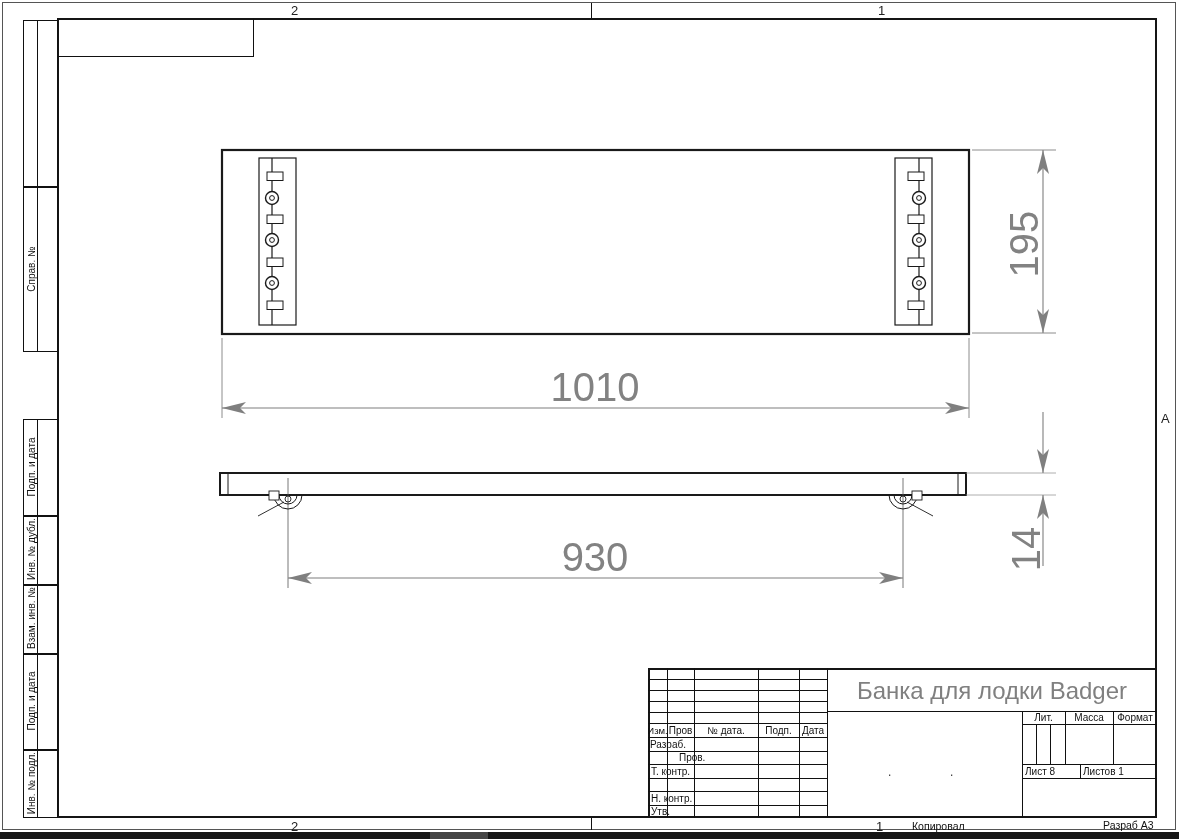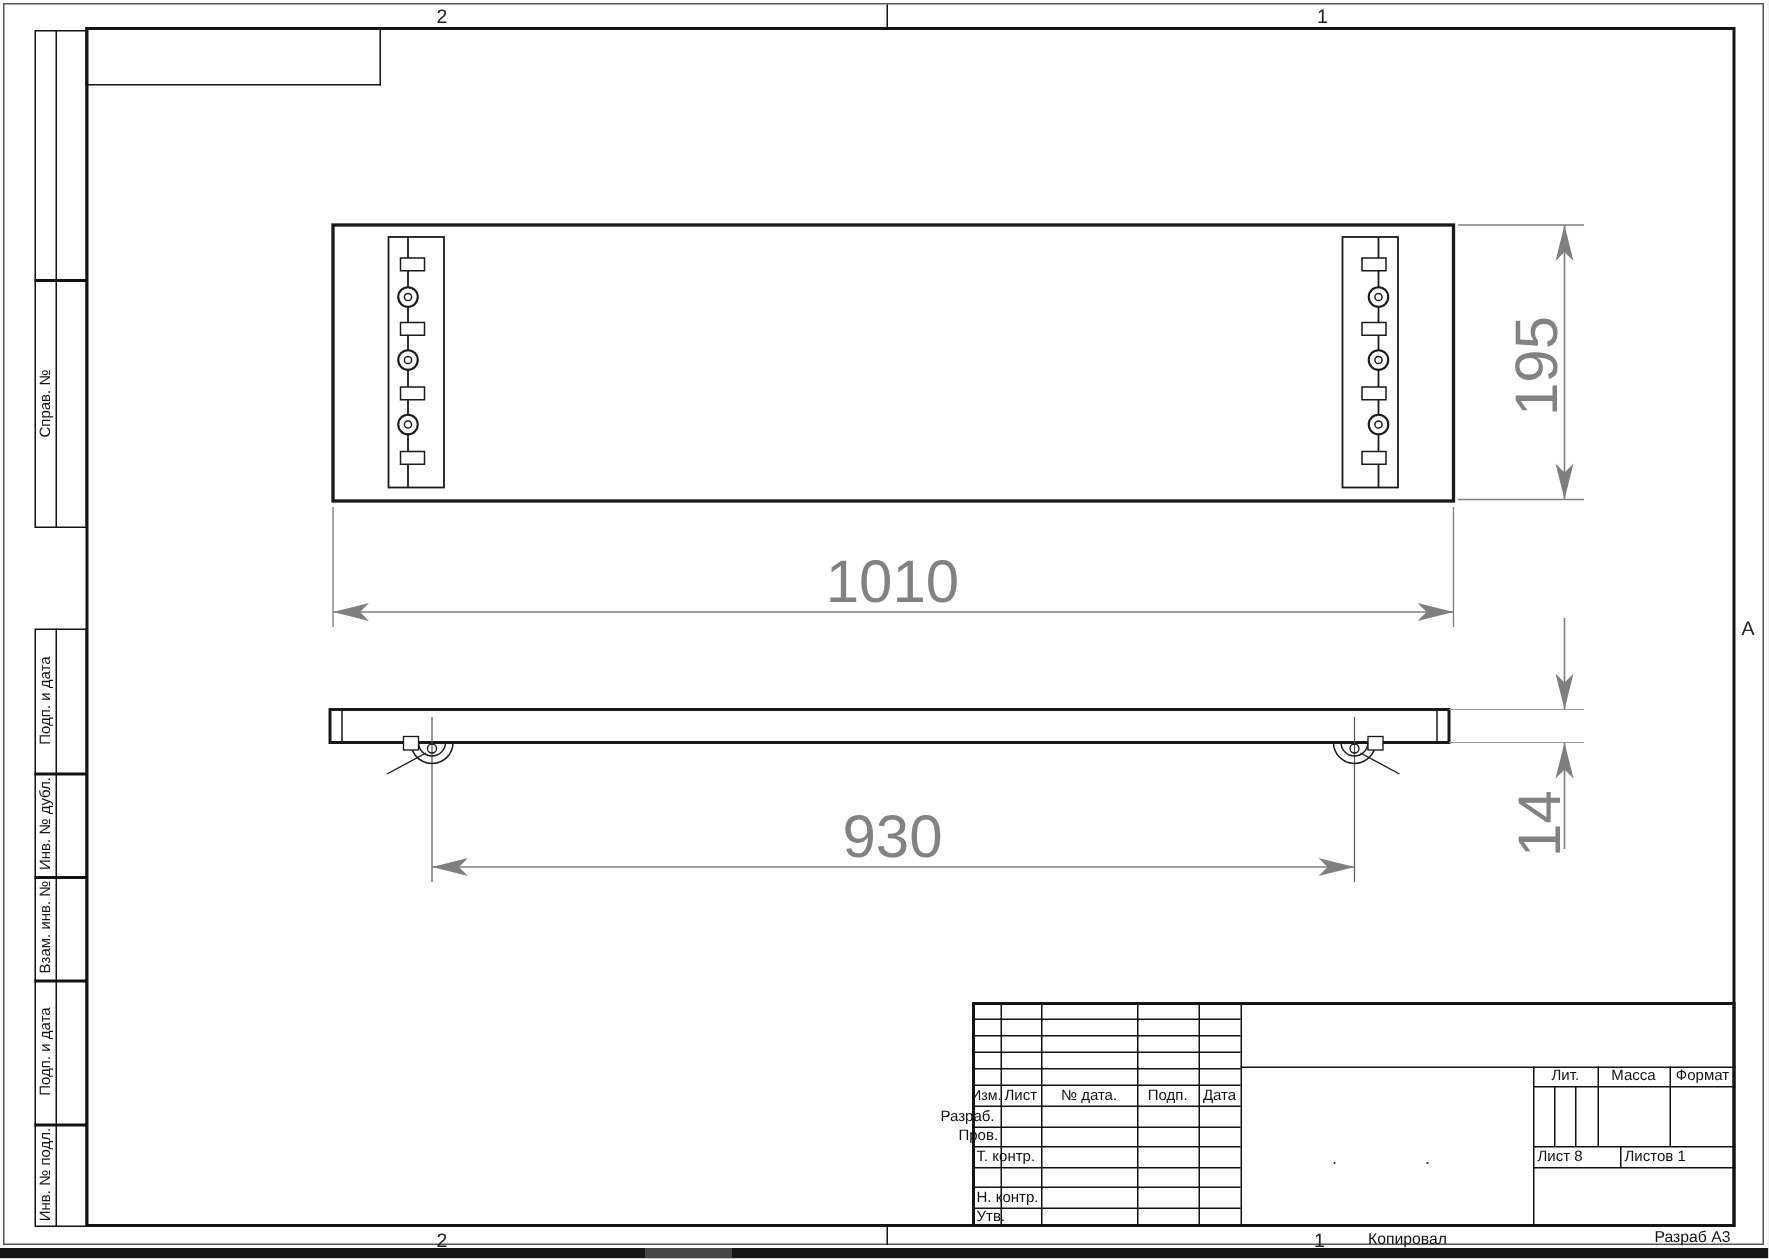--- a/index.html
+++ b/index.html
@@ -182,32 +182,33 @@
   <div class="hl" style="left:648px;top:764px;width:179px"></div>
   <div class="hl" style="left:648px;top:778px;width:179px"></div>
   <div class="hl" style="left:648px;top:791px;width:179px"></div>
   <div class="hl" style="left:648px;top:805px;width:179px"></div>
   <div class="hl" style="left:827px;top:711px;width:330px"></div>
   <div class="hl" style="left:1022px;top:724px;width:135px"></div>
   <div class="hl" style="left:1022px;top:764px;width:135px"></div>
   <div class="hl" style="left:1022px;top:778px;width:135px"></div>
 
   <div class="cell" style="left:648px;top:723px;width:19px;height:14px;font-size:9.5px">Изм.</div>
-  <div class="cell" style="left:667px;top:723px;width:27px;height:14px">Лист</div>
+  <div class="cell" style="left:667px;top:723px;width:27px;height:14px">Пров</div>
   <div class="cell" style="left:694px;top:723px;width:64px;height:14px">№ дата.</div>
   <div class="cell" style="left:758px;top:723px;width:41px;height:14px">Подп.</div>
   <div class="cell" style="left:799px;top:723px;width:28px;height:14px">Дата</div>
 
-  <div class="cell left" style="left:624px;top:737px;width:46px;height:14px">Разраб.</div>
-  <div class="cell left" style="left:636px;top:751px;width:46px;height:13px">Пров.</div>
+  <div class="cell left" style="left:647px;top:737px;width:46px;height:14px">Разраб.</div>
+  <div class="cell left" style="left:676px;top:751px;width:46px;height:13px">Пров.</div>
   <div class="cell left" style="left:648px;top:764px;width:46px;height:14px">Т. контр.</div>
   <div class="cell left" style="left:648px;top:778px;width:46px;height:13px"></div>
   <div class="cell left" style="left:648px;top:791px;width:46px;height:14px">Н. контр.</div>
   <div class="cell left" style="left:648px;top:805px;width:46px;height:13px">Утв.</div>
 
+  <div class="titlebig" style="left:992px;top:691px">Банка для лодки Badger</div>
 
   <div class="cell" style="left:1022px;top:711px;width:43px;height:13px">Лит.</div>
   <div class="cell" style="left:1065px;top:711px;width:48px;height:13px">Масса</div>
   <div class="cell" style="left:1113px;top:711px;width:44px;height:13px">Формат</div>
   <div class="cell left" style="left:1022px;top:764px;width:58px;height:14px">Лист 8</div>
   <div class="cell left" style="left:1080px;top:764px;width:77px;height:14px">Листов 1</div>
 
   <div class="dot" style="left:888px;top:765px">.</div>
   <div class="dot" style="left:950px;top:765px">.</div>
 

